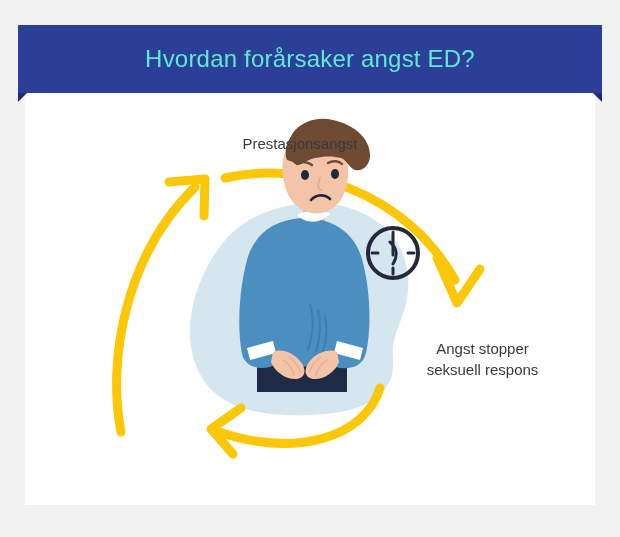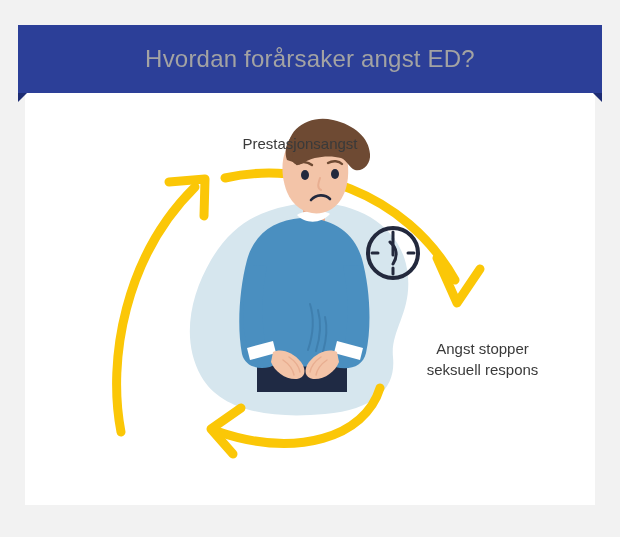--- a/index.html
+++ b/index.html
@@ -38,21 +38,21 @@
     z-index: 5;
   }
   .banner-title {
     position: absolute;
     left: 0;
     top: 0;
     width: 584px;
     height: 68px;
     line-height: 68px;
     text-align: center;
-    color: #a3a3a3;
+    color: #5eead4;
     font-size: 24px;
     letter-spacing: 0.2px;
     white-space: nowrap;
   }
   .fold {
     position: absolute;
     top: 93px;
     width: 0;
     height: 0;
     z-index: 4;

